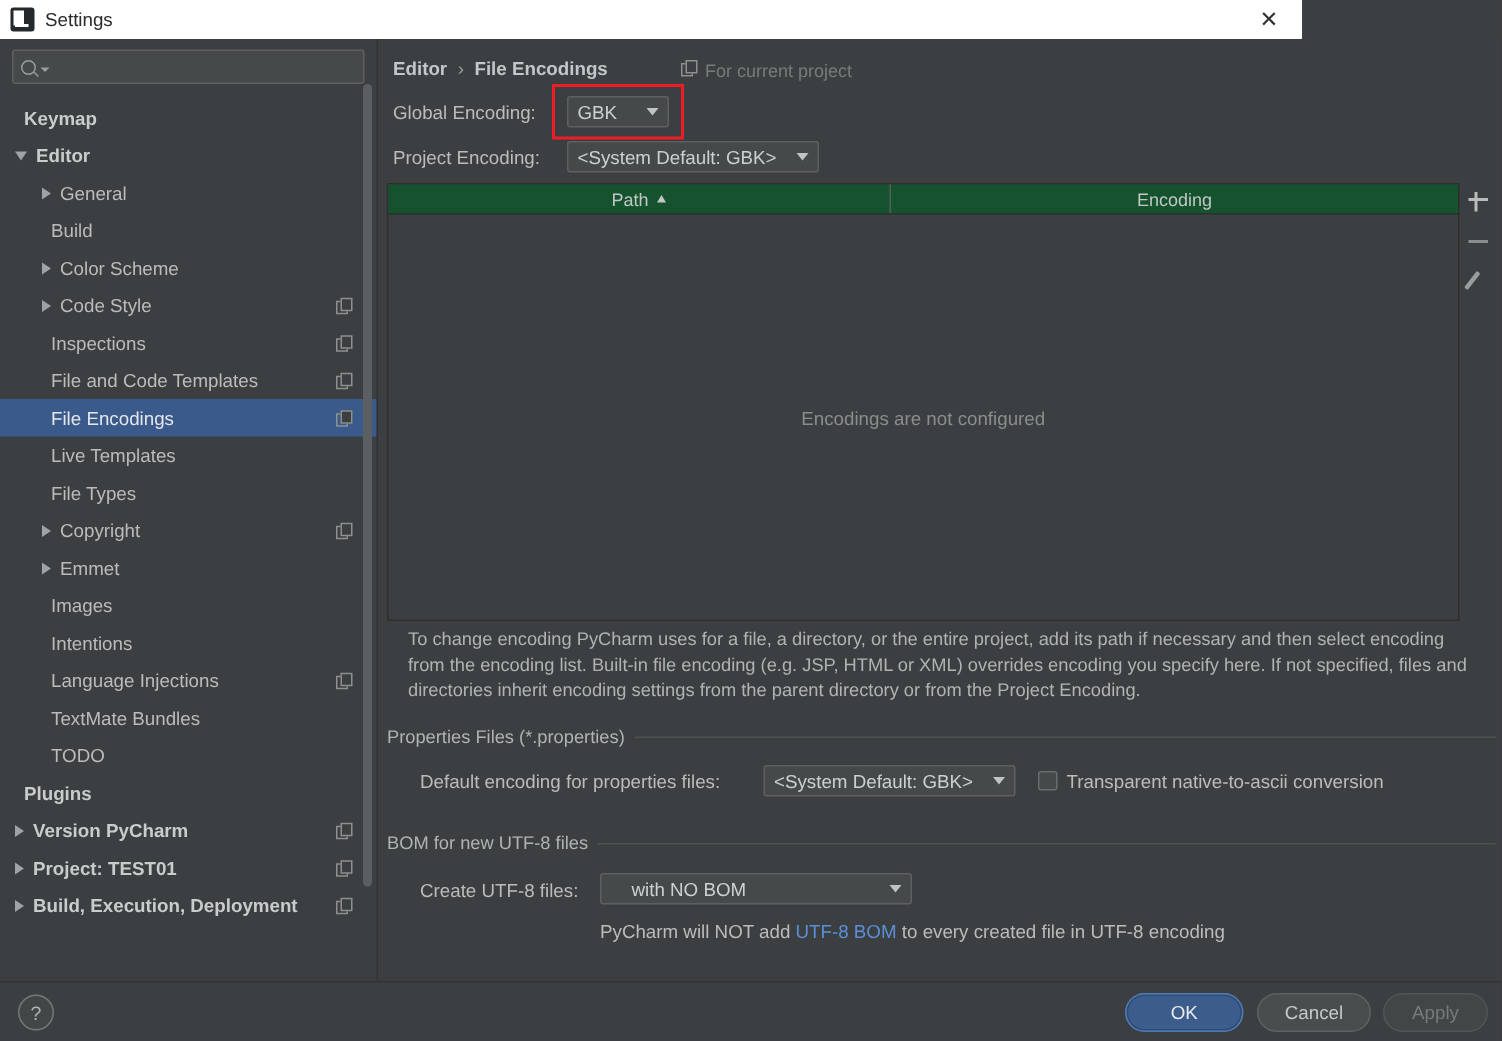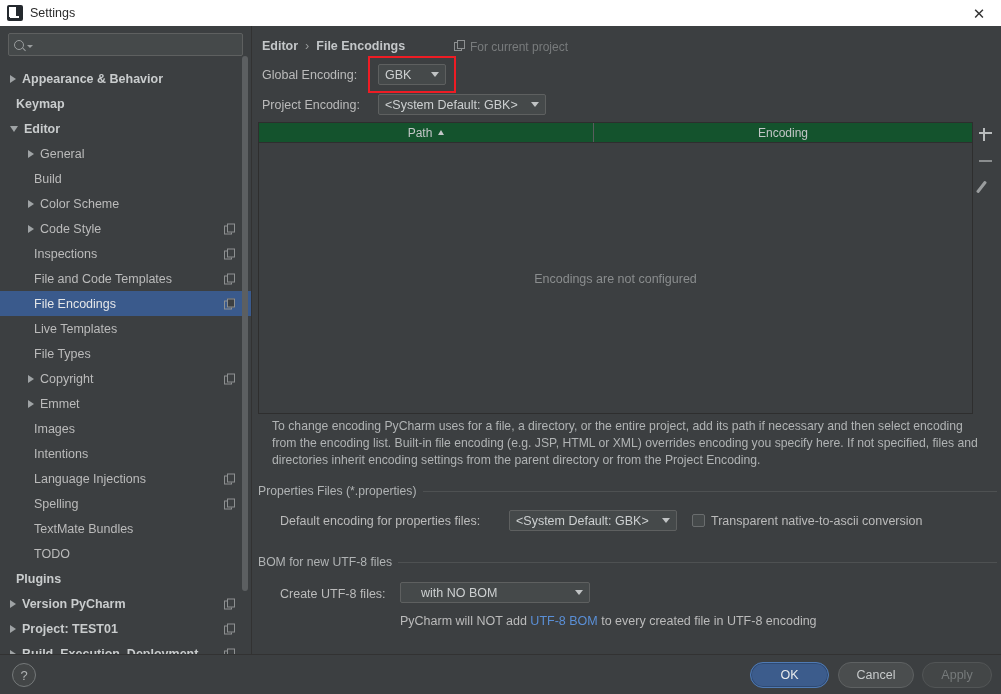--- a/index.html
+++ b/index.html
@@ -8,21 +8,21 @@
     background:#3c3f41;
     font-family:"Liberation Sans", sans-serif;
     font-size:12px;
     color:#bbbbbb;
     overflow:hidden;
     position:relative;
     -webkit-font-smoothing:antialiased;
   }
   
   .titlebar{
-    position:absolute;left:0;top:0;width:1001px;height:26px;
+    position:absolute;left:0;top:0;width:868px;height:26px;
     background:#ffffff;
     display:flex;align-items:center;
   }
   .tb-logo{
     width:16px;height:16px;margin-left:7px;margin-right:7px;
     background:#24292e;border-radius:2px;
     position:relative;flex:none;
   }
   .tb-logo:before{
     content:"";position:absolute;left:2px;top:2px;width:7px;height:10px;
@@ -228,24 +228,20 @@
 
 <div class="sidebar">
   <div class="search-wrap">
     <div class="search-box">
       <span class="mag"></span>
       <span class="mag-caret"></span>
     </div>
   </div>
   <div class="tree" id="tree">
       <div class="tree-row">
-        <span class="arrow " style="margin-left: 10px; margin-right: 6px;"></span>
-        <span class="tr-label bold">Appearance &amp; Behavior</span>
-      </div>
-      <div class="tree-row">
         <span class="arrow none" style="margin-left: 10px; margin-right: 6px;"></span>
         <span class="tr-label bold">Keymap</span>
       </div>
       <div class="tree-row">
         <span class="arrow open" style="margin-left: 10px; margin-right: 6px;"></span>
         <span class="tr-label bold">Editor</span>
       </div>
       <div class="tree-row">
         <span class="arrow " style="margin-left: 28px; margin-right: 6px;"></span>
         <span class="tr-label">General</span>
@@ -314,28 +310,20 @@
         <span class="arrow none" style="margin-left: 28px; margin-right: 6px;"></span>
         <span class="tr-label">Images</span>
       </div>
       <div class="tree-row">
         <span class="arrow none" style="margin-left: 28px; margin-right: 6px;"></span>
         <span class="tr-label">Intentions</span>
       </div>
       <div class="tree-row">
         <span class="arrow none" style="margin-left: 28px; margin-right: 6px;"></span>
         <span class="tr-label">Language Injections</span>
-        <span class="copy-icon">
-          <i class="a"></i>
-          <i class="b"></i>
-        </span>
-      </div>
-      <div class="tree-row">
-        <span class="arrow none" style="margin-left: 28px; margin-right: 6px;"></span>
-        <span class="tr-label">Spelling</span>
         <span class="copy-icon">
           <i class="a"></i>
           <i class="b"></i>
         </span>
       </div>
       <div class="tree-row">
         <span class="arrow none" style="margin-left: 28px; margin-right: 6px;"></span>
         <span class="tr-label">TextMate Bundles</span>
       </div>
       <div class="tree-row">
@@ -439,21 +427,21 @@
   <div class="combo" style="left:257px;top:484px;width:168px;">
     <span>&lt;System Default: GBK&gt;</span>
     <span class="caret"></span>
   </div>
   <div class="checkbox" style="left:440px;top:488px;"></div>
   <div class="row-lbl" style="left:459px;top:488px;">Transparent native-to-ascii conversion</div>
 
   <div class="grp-title" style="left:6px;top:529px;">BOM for new UTF-8 files</div>
   <div class="grp-line" style="left:6px;top:536px;width:739px;"></div>
   <div class="row-lbl" style="left:28px;top:561px;">Create UTF-8 files:</div>
-  <div class="combo" style="left:148px;top:556px;width:190px;padding-left:20px;">
+  <div class="combo" style="left:148px;top:556px;width:208px;padding-left:20px;">
     <span>with NO BOM</span>
     <span class="caret"></span>
   </div>
   <div class="row-lbl" style="left:148px;top:588px;">
     <span>PyCharm will NOT add </span><span class="link">UTF-8 BOM</span><span> to every created file in UTF-8 encoding</span>
   </div>
 </div>
 
 <div class="bottombar">
   <div class="helpbtn">?</div>

